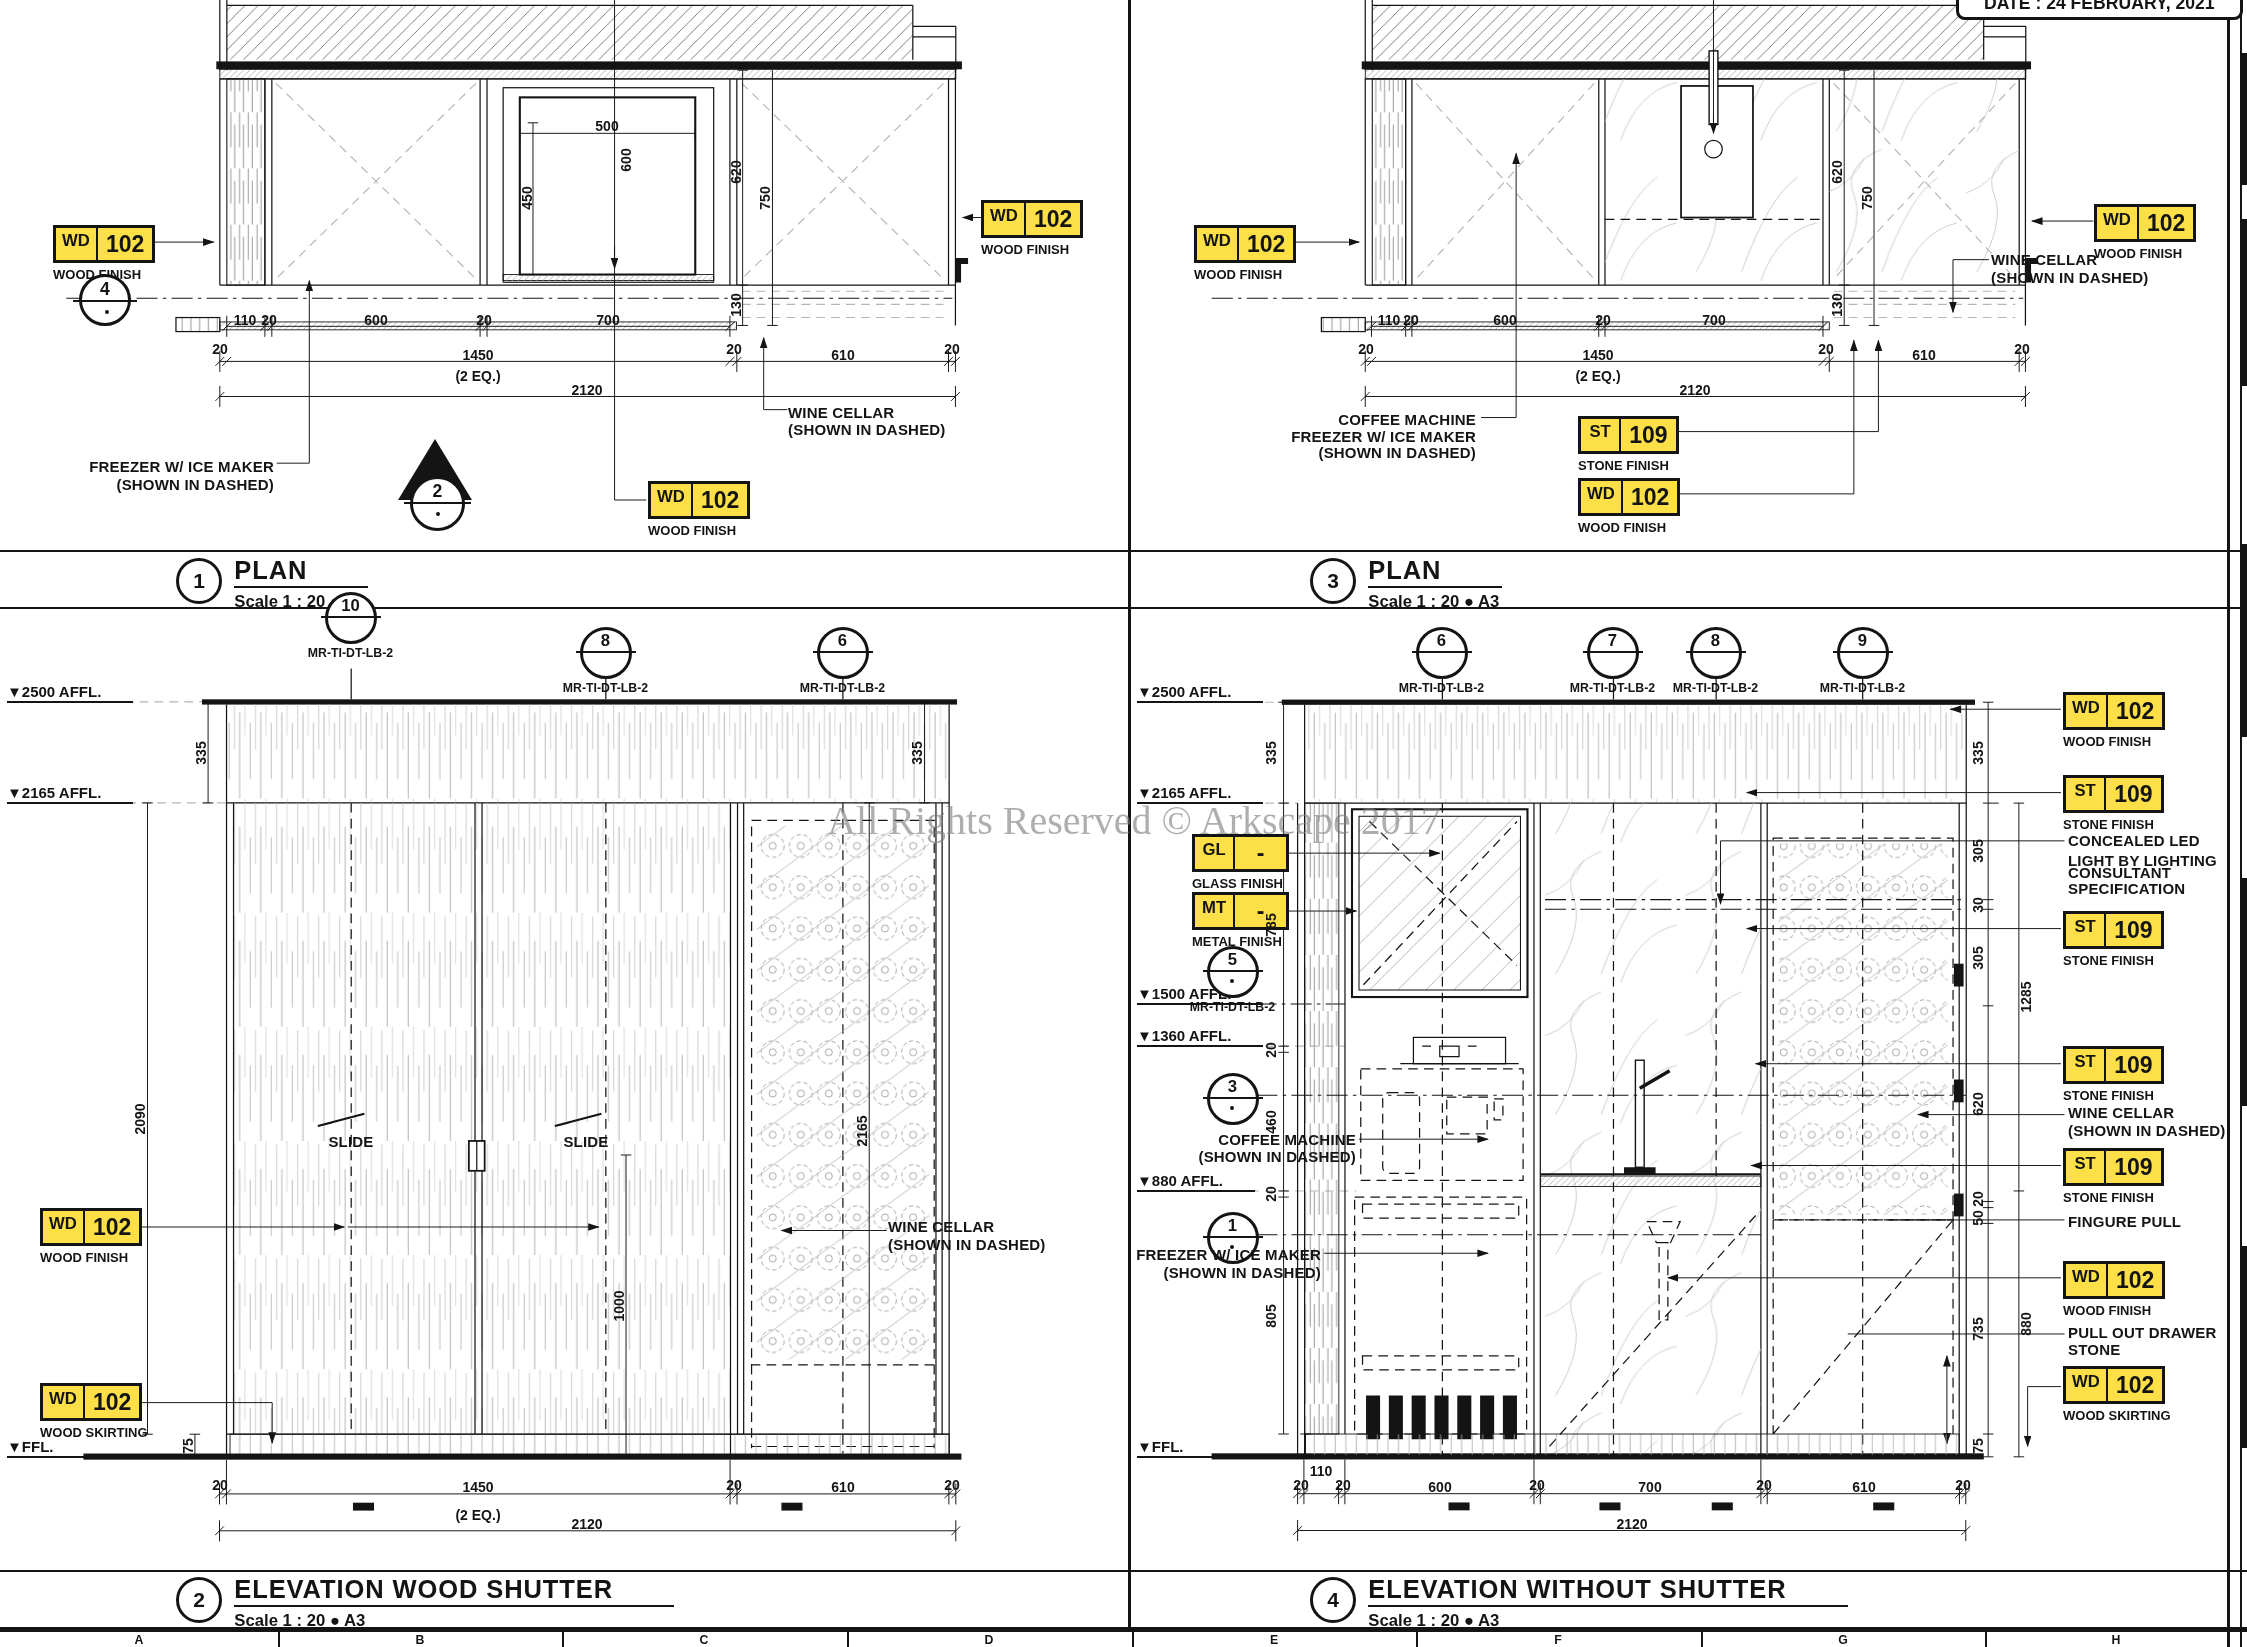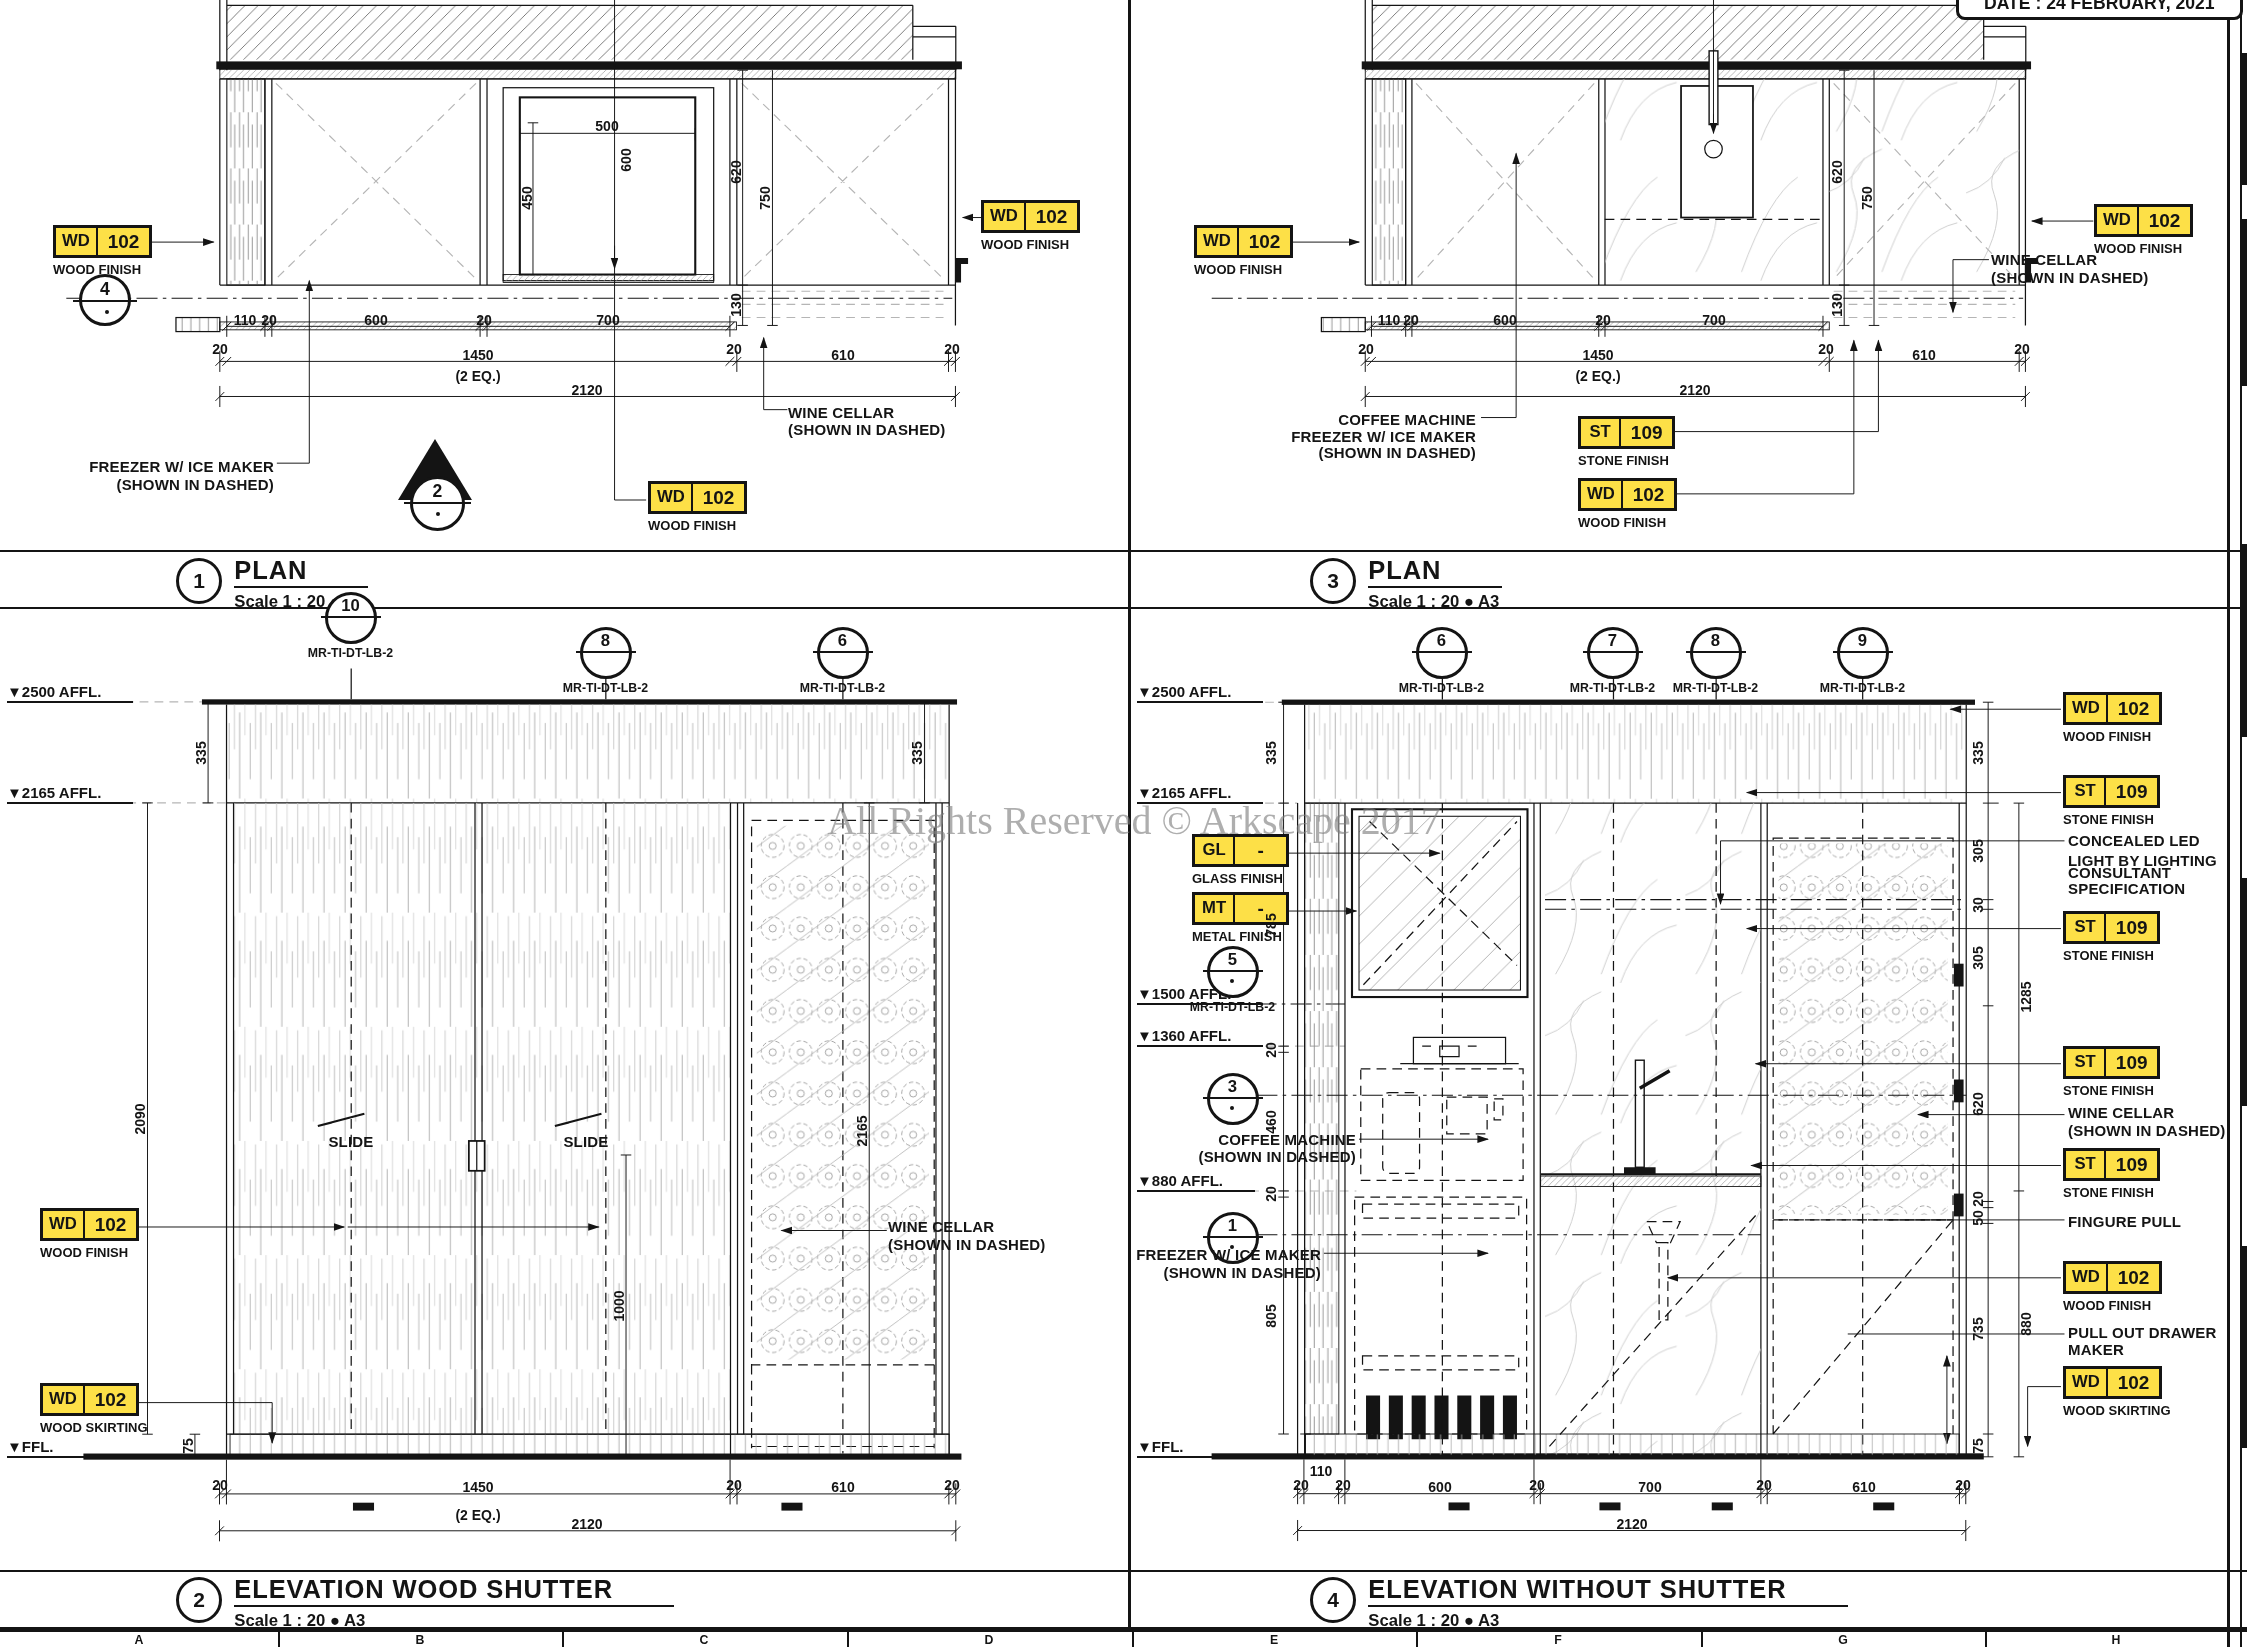--- a/index.html
+++ b/index.html
@@ -16,21 +16,21 @@
   .hr{position:absolute;background:#141414}
   .txt{position:absolute;font-weight:bold;font-size:14px;white-space:nowrap;}
   .c{transform:translate(-50%,-50%)}
   .v{transform:translate(-50%,-50%) rotate(-90deg)}
   .lbl{position:absolute;font-weight:bold;font-size:15px;letter-spacing:0.2px;white-space:nowrap}
   .ra{text-align:right;width:193px}
   .lvl{position:absolute;font-weight:bold;font-size:15px;border-bottom:2.2px solid #141414;padding:0 32px 0.9px 0;white-space:nowrap}
   .tag{position:absolute}
   .tbox{display:flex;border:3.1px solid #141414;background:#fde047;width:max-content}
   .tc{display:block;padding:2.6px 6.1px;font-weight:bold;font-size:16.7px;border-right:2.6px solid #141414;min-width:26px;text-align:center}
-  .tn{display:block;padding:2.6px 8px;font-weight:bold;font-size:19px;min-width:35px;text-align:center}
+  .tn{display:block;padding:2.6px 8px;font-weight:bold;font-size:23px;min-width:35px;text-align:center}
   .tlbl{font-weight:bold;font-size:13px;margin-top:3.5px;white-space:nowrap}
   .mkr{position:absolute;width:105px;margin-left:-53px;text-align:center}
   .mc{position:relative;width:46px;height:46px;border:3.1px solid #141414;border-radius:50%;margin:0 auto;background:#fff}
   .mc:after{content:"";position:absolute;left:-7px;right:-7px;top:21px;border-top:2.2px solid #141414}
   .mc .n{position:absolute;left:0;right:0;top:0.9px;font-weight:bold;font-size:16.7px}
   .mc .d{position:absolute;left:20px;top:30px;width:4.4px;height:4.4px;background:#141414;border-radius:50%}
   .mr{font-weight:bold;font-size:12.3px;margin-top:1.8px;white-space:nowrap}
   .vtitle{position:absolute;display:flex;align-items:flex-start;gap:12.3px}
   .vnum{width:40px;height:40px;border:3.1px solid #141414;border-radius:50%;font-weight:bold;font-size:21px;
         display:flex;align-items:center;justify-content:center;flex:none;background:#fff}
@@ -640,21 +640,21 @@
 </div>
 <div class="lbl" style="left:2068px;top:1213px">FINGURE PULL</div>
 <div class="tag" style="left:2063px;top:1261px">
   <div class="tbox">
         <span class="tc">WD</span>
         <span class="tn">102</span>
       </div>
   <div class="tlbl">WOOD FINISH</div>
 </div>
 <div class="lbl" style="left:2068px;top:1324px">PULL OUT DRAWER</div>
-<div class="lbl" style="left:2068px;top:1341px">MAKER</div>
+<div class="lbl" style="left:2068px;top:1341px">STONE</div>
 <div class="tag" style="left:2063px;top:1366px">
   <div class="tbox">
         <span class="tc">WD</span>
         <span class="tn">102</span>
       </div>
   <div class="tlbl">WOOD SKIRTING</div>
 </div>
 <div class="txt c" style="left:1301px;top:1485px">20</div>
 <div class="txt c" style="left:1321px;top:1471px">110</div>
 <div class="txt c" style="left:1343px;top:1485px">20</div>

